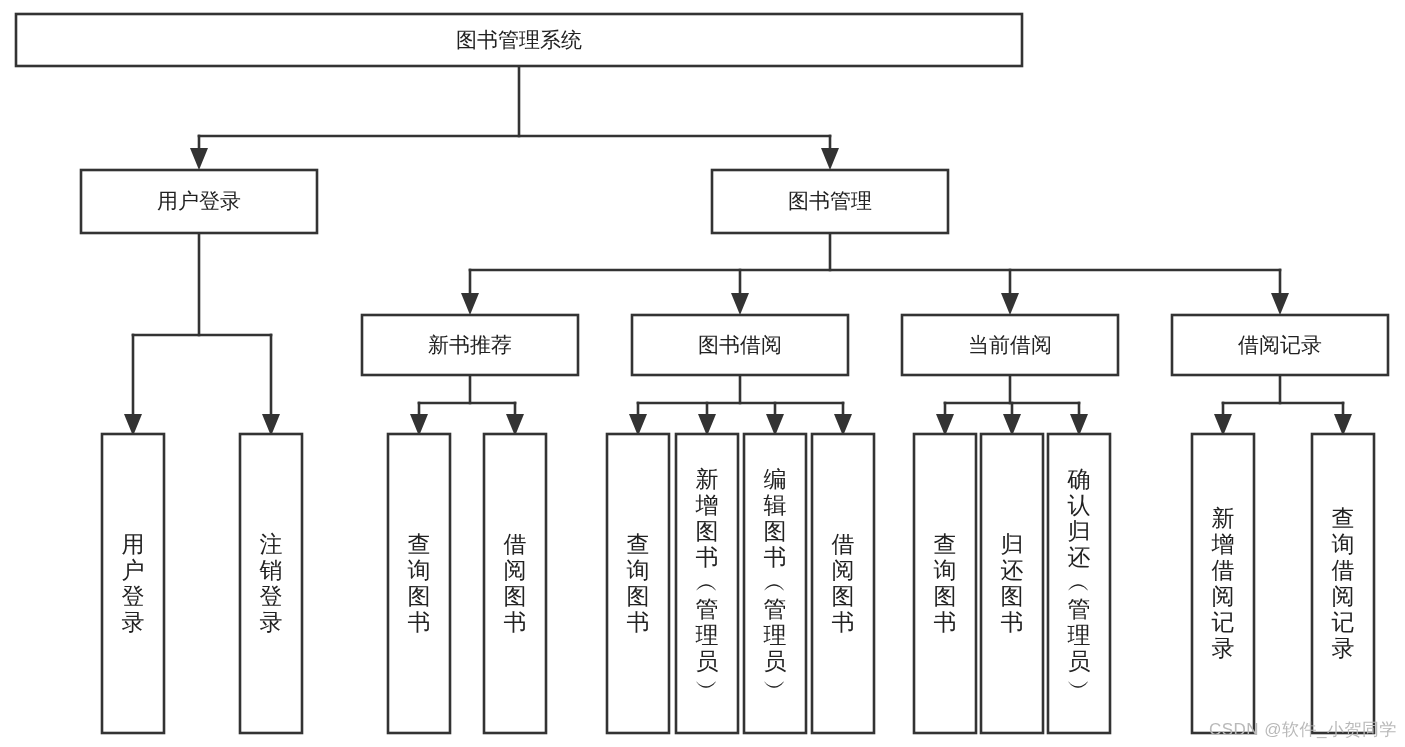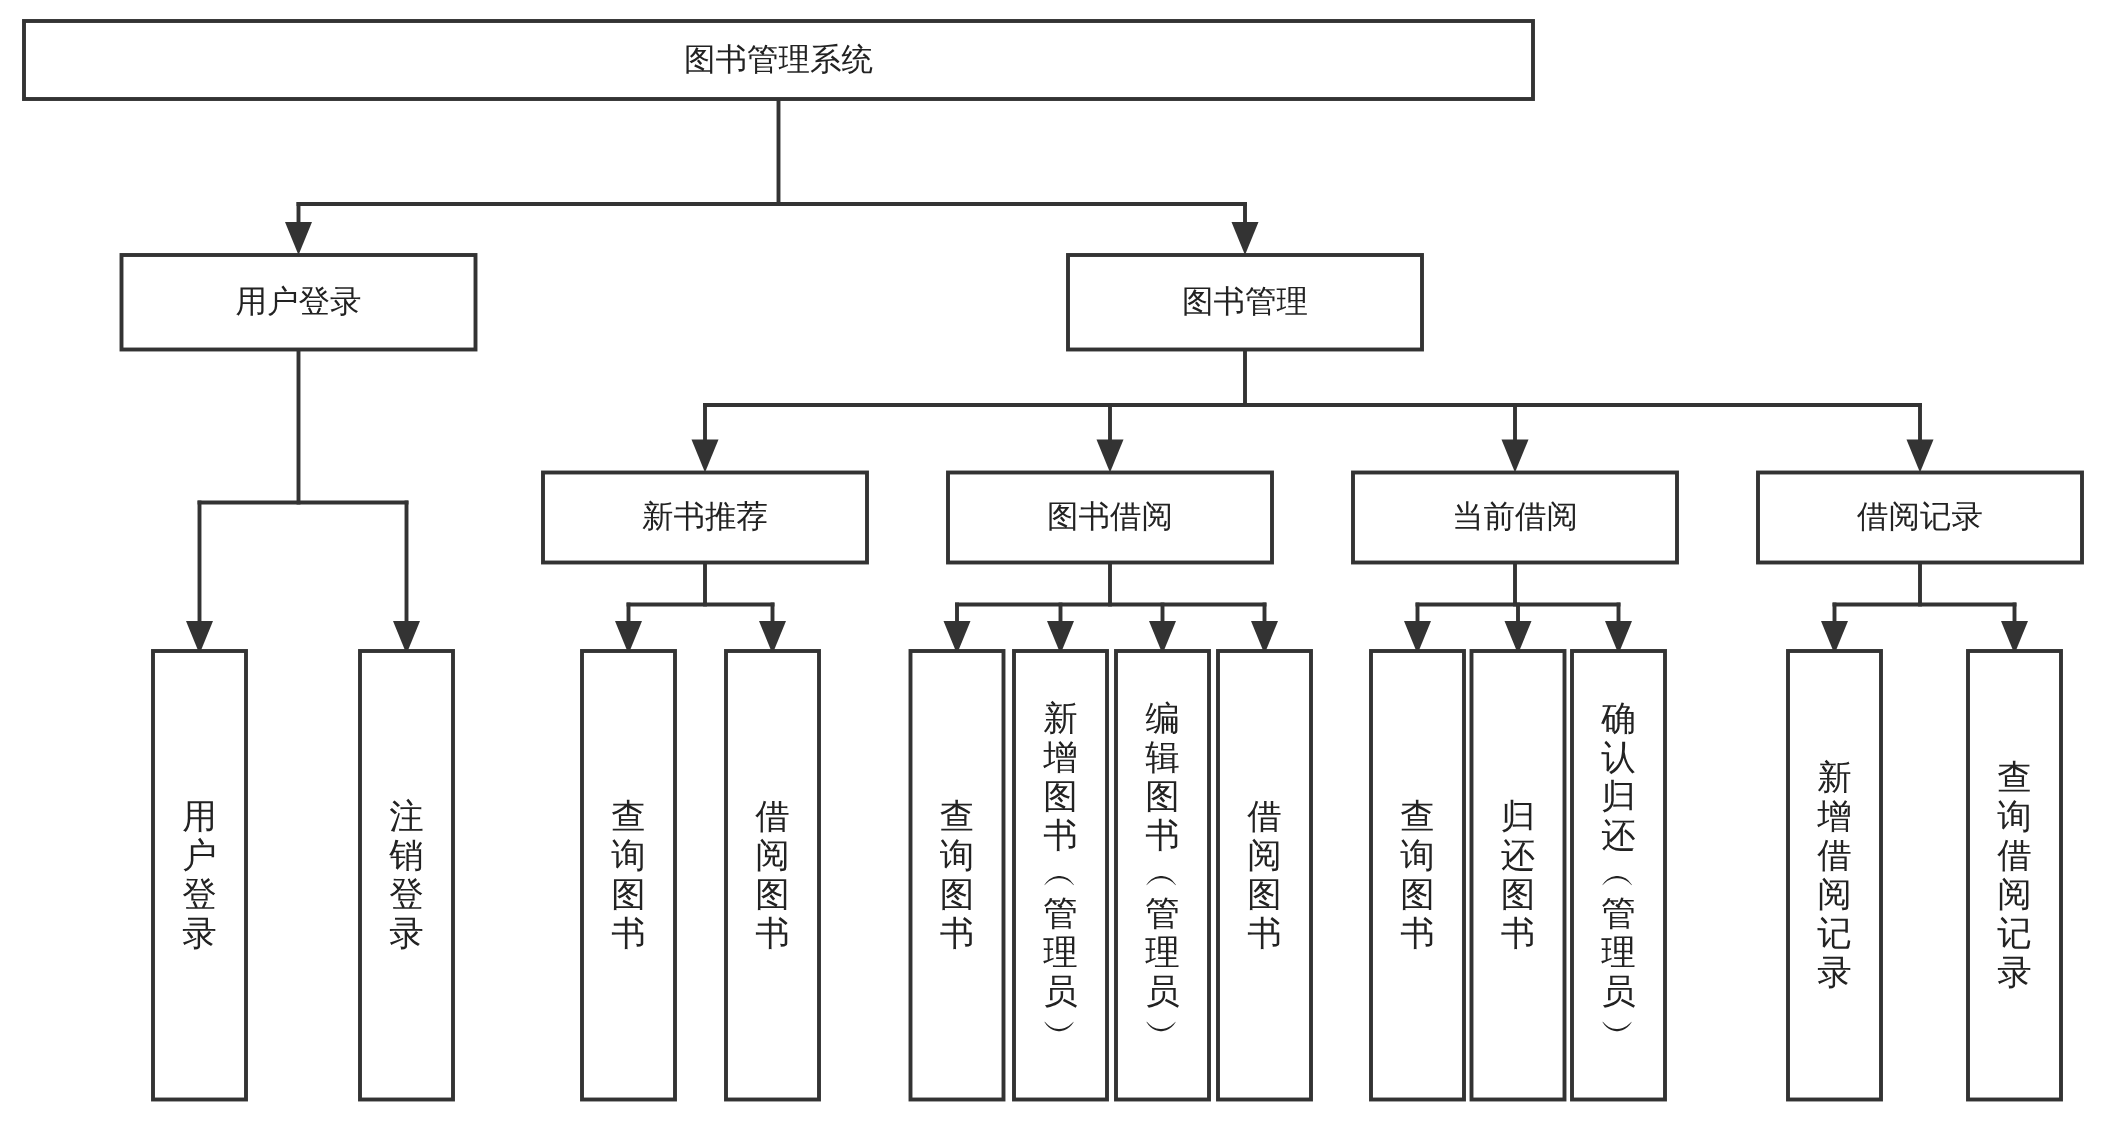--- a/index.html
+++ b/index.html
@@ -203,14 +203,15 @@
           <rect x="1192" y="434" width="62" height="299" class="node-box" rx="0"></rect>
           <text x="1223" y="525.78" class="node-label-v"><tspan x="1223" dy="0">新</tspan><tspan x="1223" dy="26">增</tspan><tspan x="1223" dy="26">借</tspan><tspan x="1223" dy="26">阅</tspan><tspan x="1223" dy="26">记</tspan><tspan x="1223" dy="26">录</tspan></text>
         </g>
         <g>
           <rect x="1312" y="434" width="62" height="299" class="node-box" rx="0"></rect>
           <text x="1343" y="525.78" class="node-label-v"><tspan x="1343" dy="0">查</tspan><tspan x="1343" dy="26">询</tspan><tspan x="1343" dy="26">借</tspan><tspan x="1343" dy="26">阅</tspan><tspan x="1343" dy="26">记</tspan><tspan x="1343" dy="26">录</tspan></text>
         </g>
       </g>
   </svg>
 
+  <div class="watermark">CSDN @软件_小贺同学</div>
 
 </div>
 
 </body></html>

